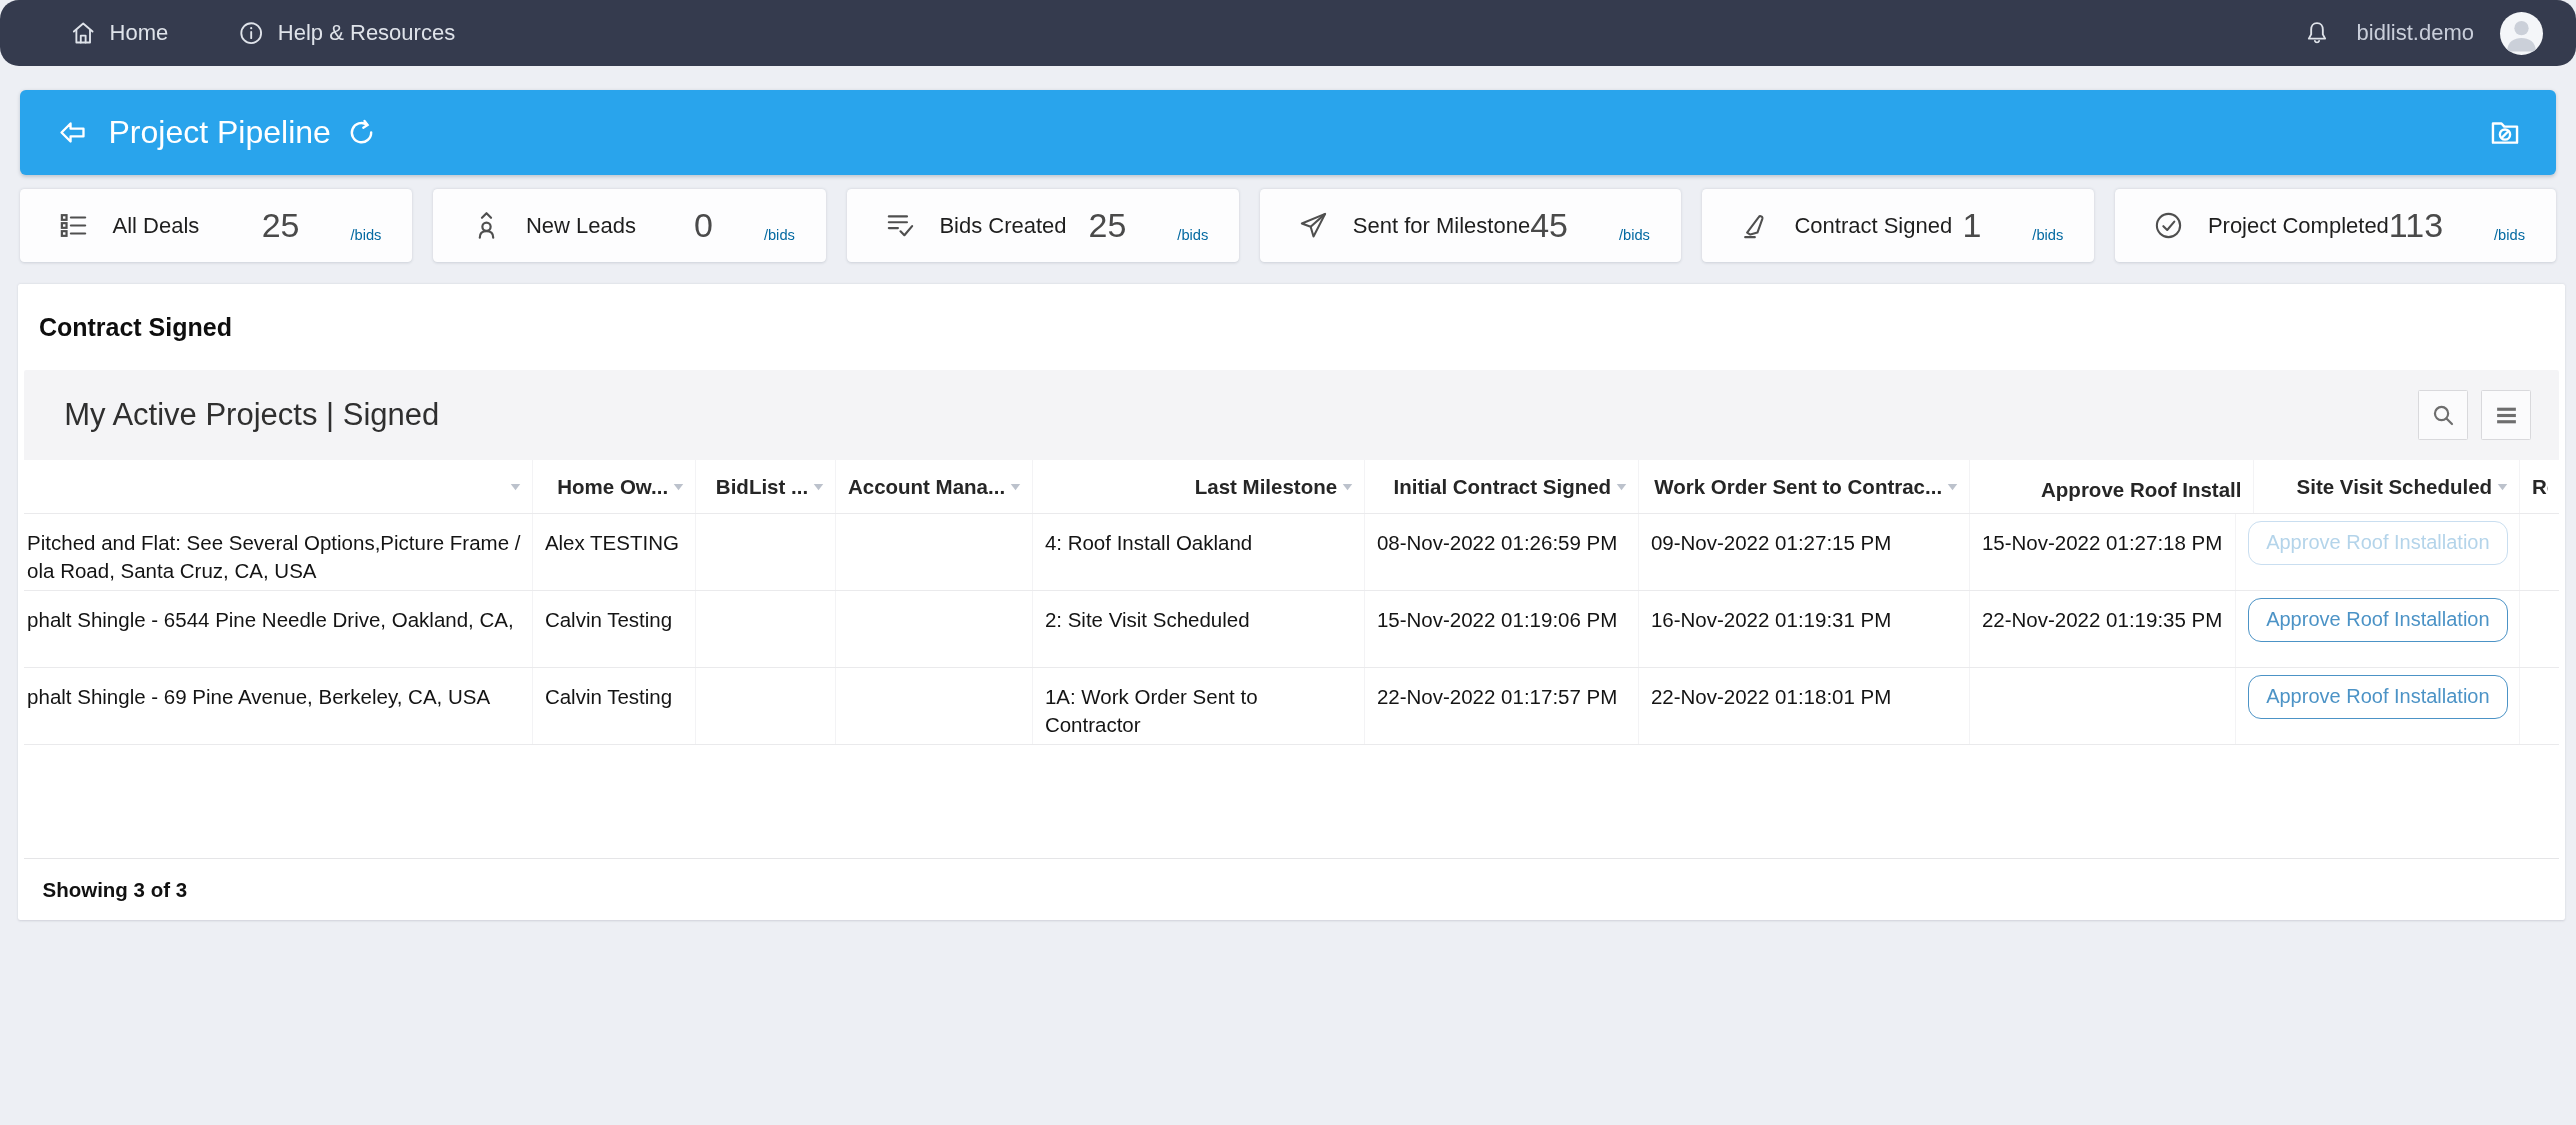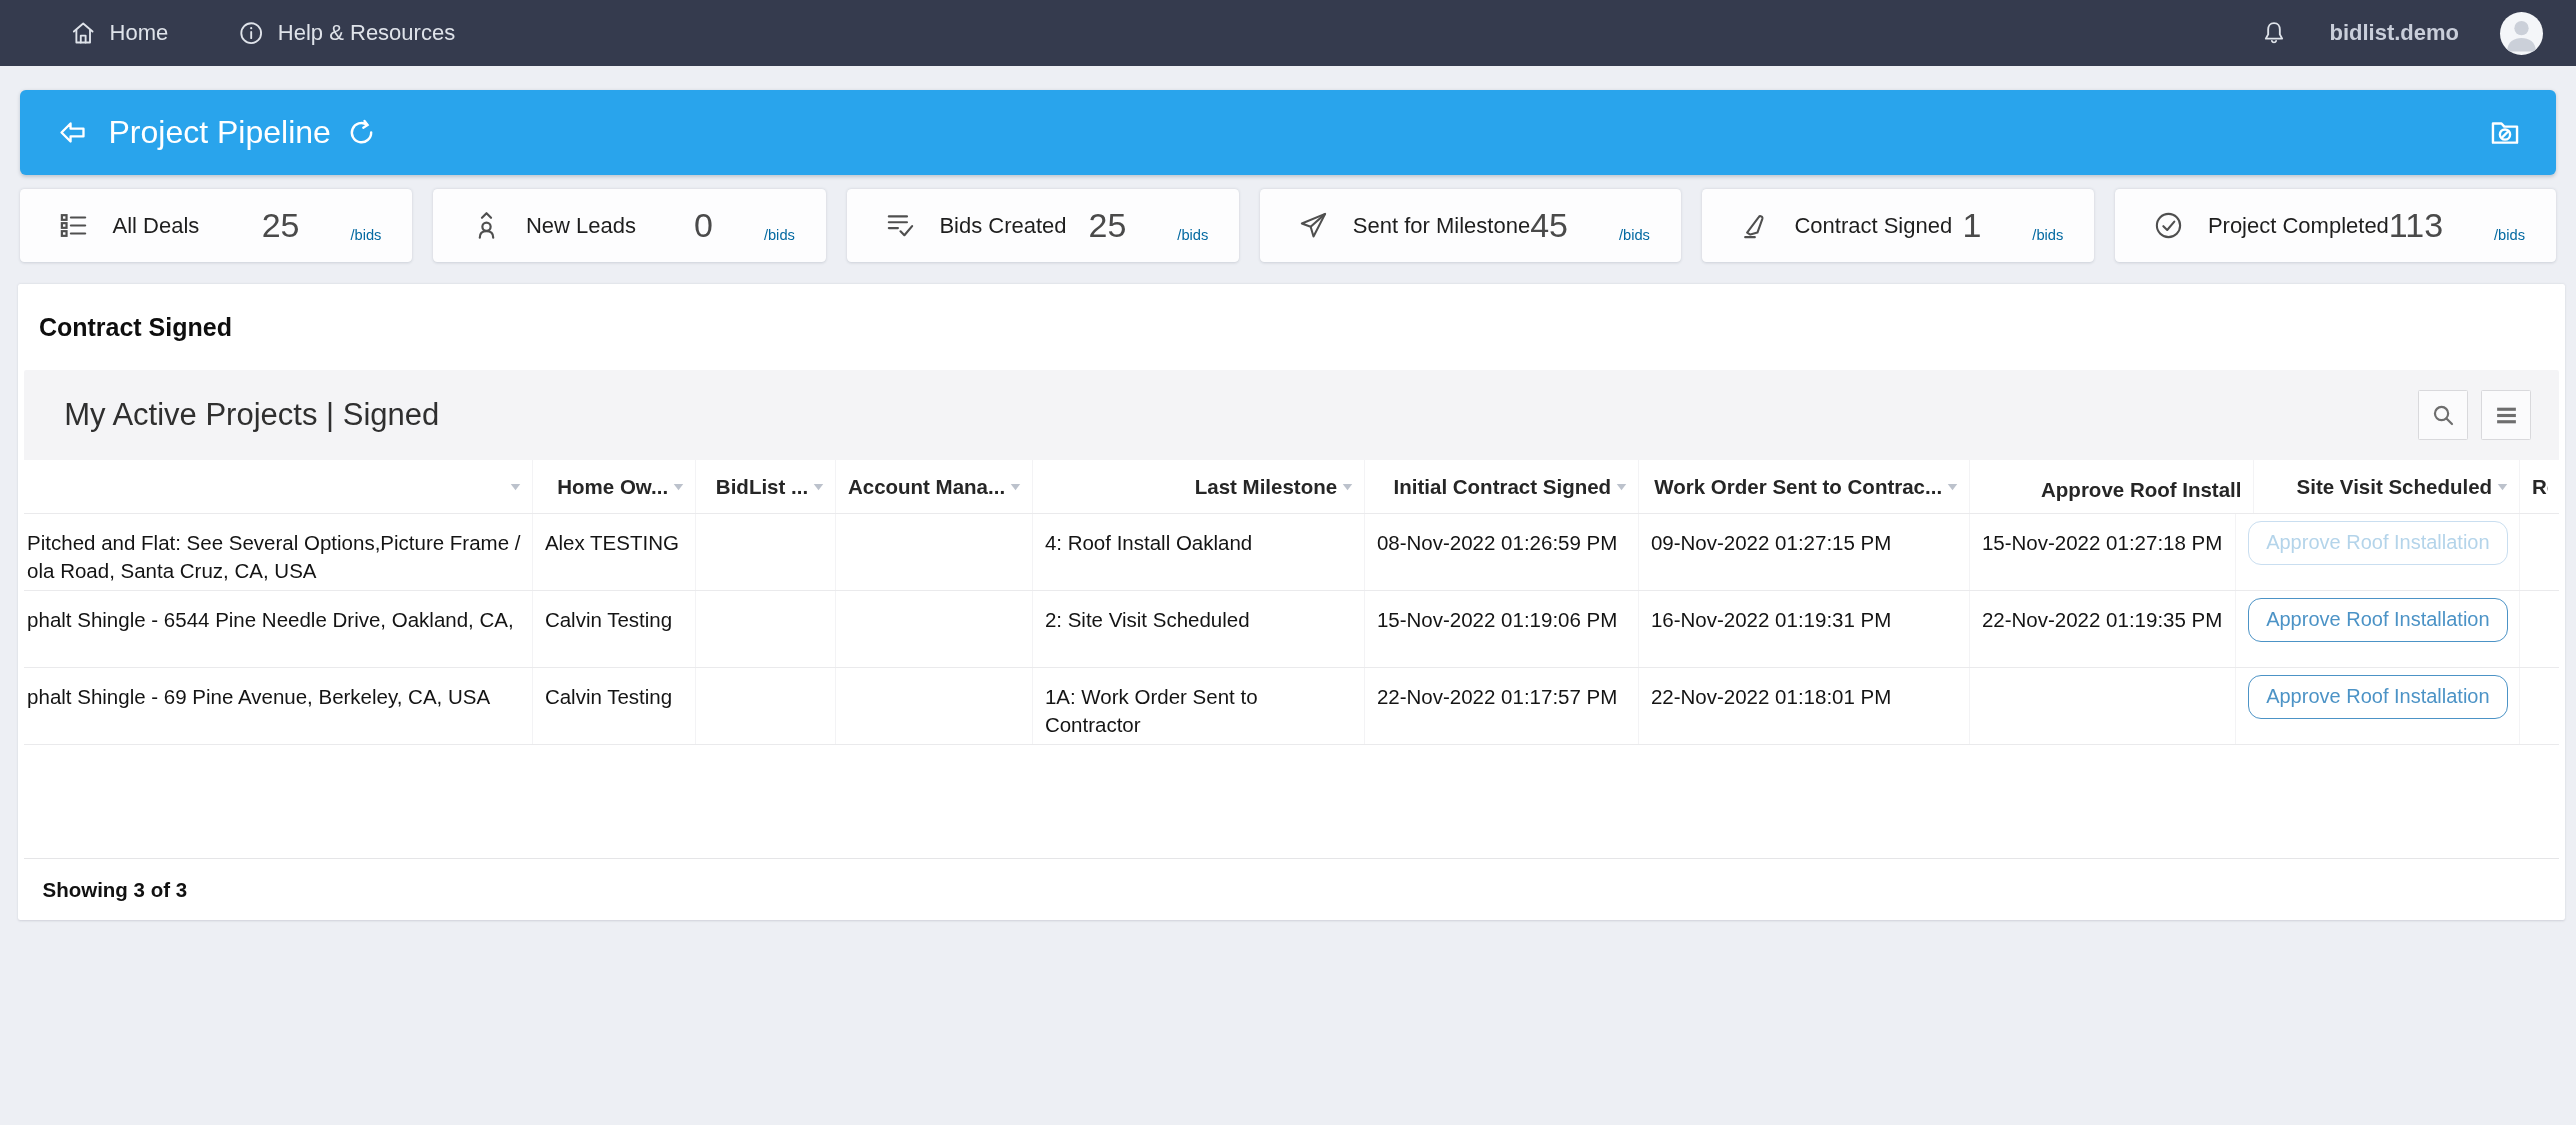--- a/index.html
+++ b/index.html
@@ -7,26 +7,26 @@
     width:2576px;height:1125px;
     background:#EDEFF4;
     font-family:"Liberation Sans", sans-serif;
     color:#1b1b1b;
     overflow:hidden;
     position:relative;
   }
   
   .topnav{
     height:66px;background:#353B4E;display:flex;align-items:center;
-    padding:0 33px 0 70px;box-sizing:border-box;
+    padding:0 33px 0 70px;box-sizing:border-box;border-radius:19px;
   }
   .nav-item{display:flex;align-items:center;gap:13.2px;cursor:pointer;margin-right:70px;}
   .nav-item span{font-size:22px;color:#DFE3EA;}
   .nav-spacer{flex:1;}
-  .nav-right{display:flex;align-items:center;gap:41px;font-weight:bold;}
+  .nav-right{display:flex;align-items:center;gap:26px;}
   .username{font-size:22px;color:#C9CEDA;}
   .avatar{width:43px;height:43px;border-radius:50%;background:#F4F6F9;display:flex;align-items:flex-end;justify-content:center;overflow:hidden;}
   
   .banner{
     margin:23.5px 20px 0 20px;height:85px;background:#29A4EC;border-radius:5.9px;
     display:flex;align-items:center;padding:0 34px 0 37px;box-sizing:border-box;
     box-shadow:0 1.5px 3.7px rgba(60,80,100,.25);
   }
   .banner-title{color:#ffffff;font-size:32px;margin:0 16px 0 20.5px;}
   .banner-spacer{flex:1;}

